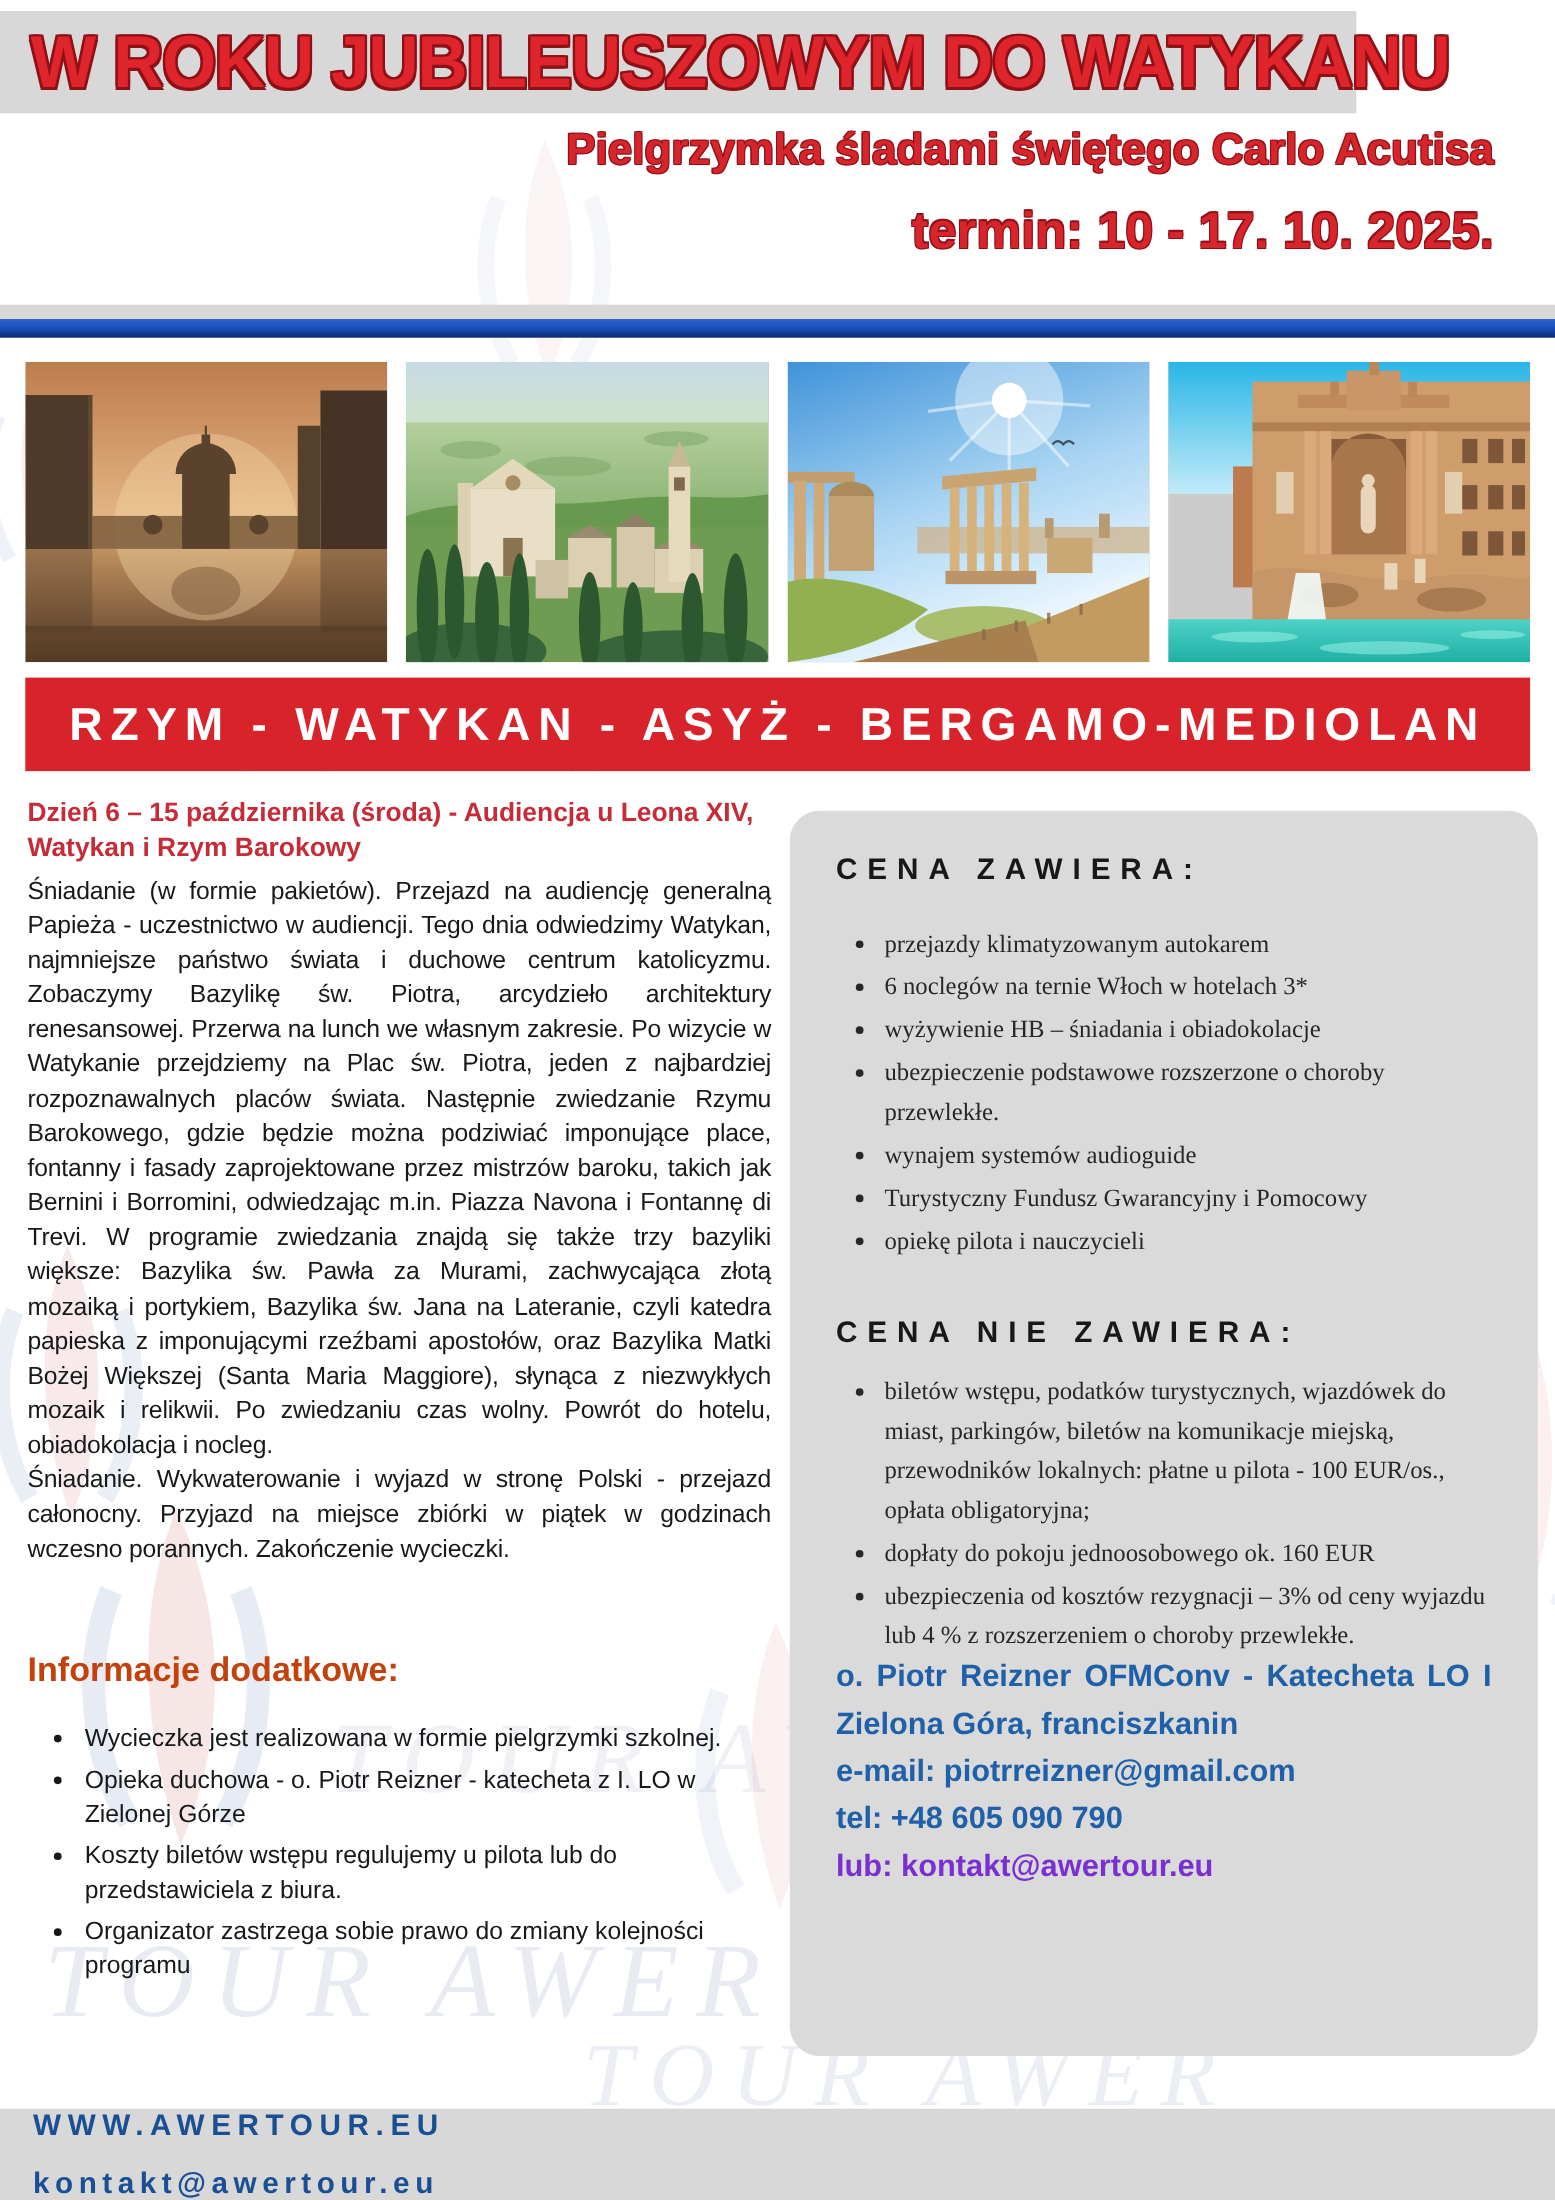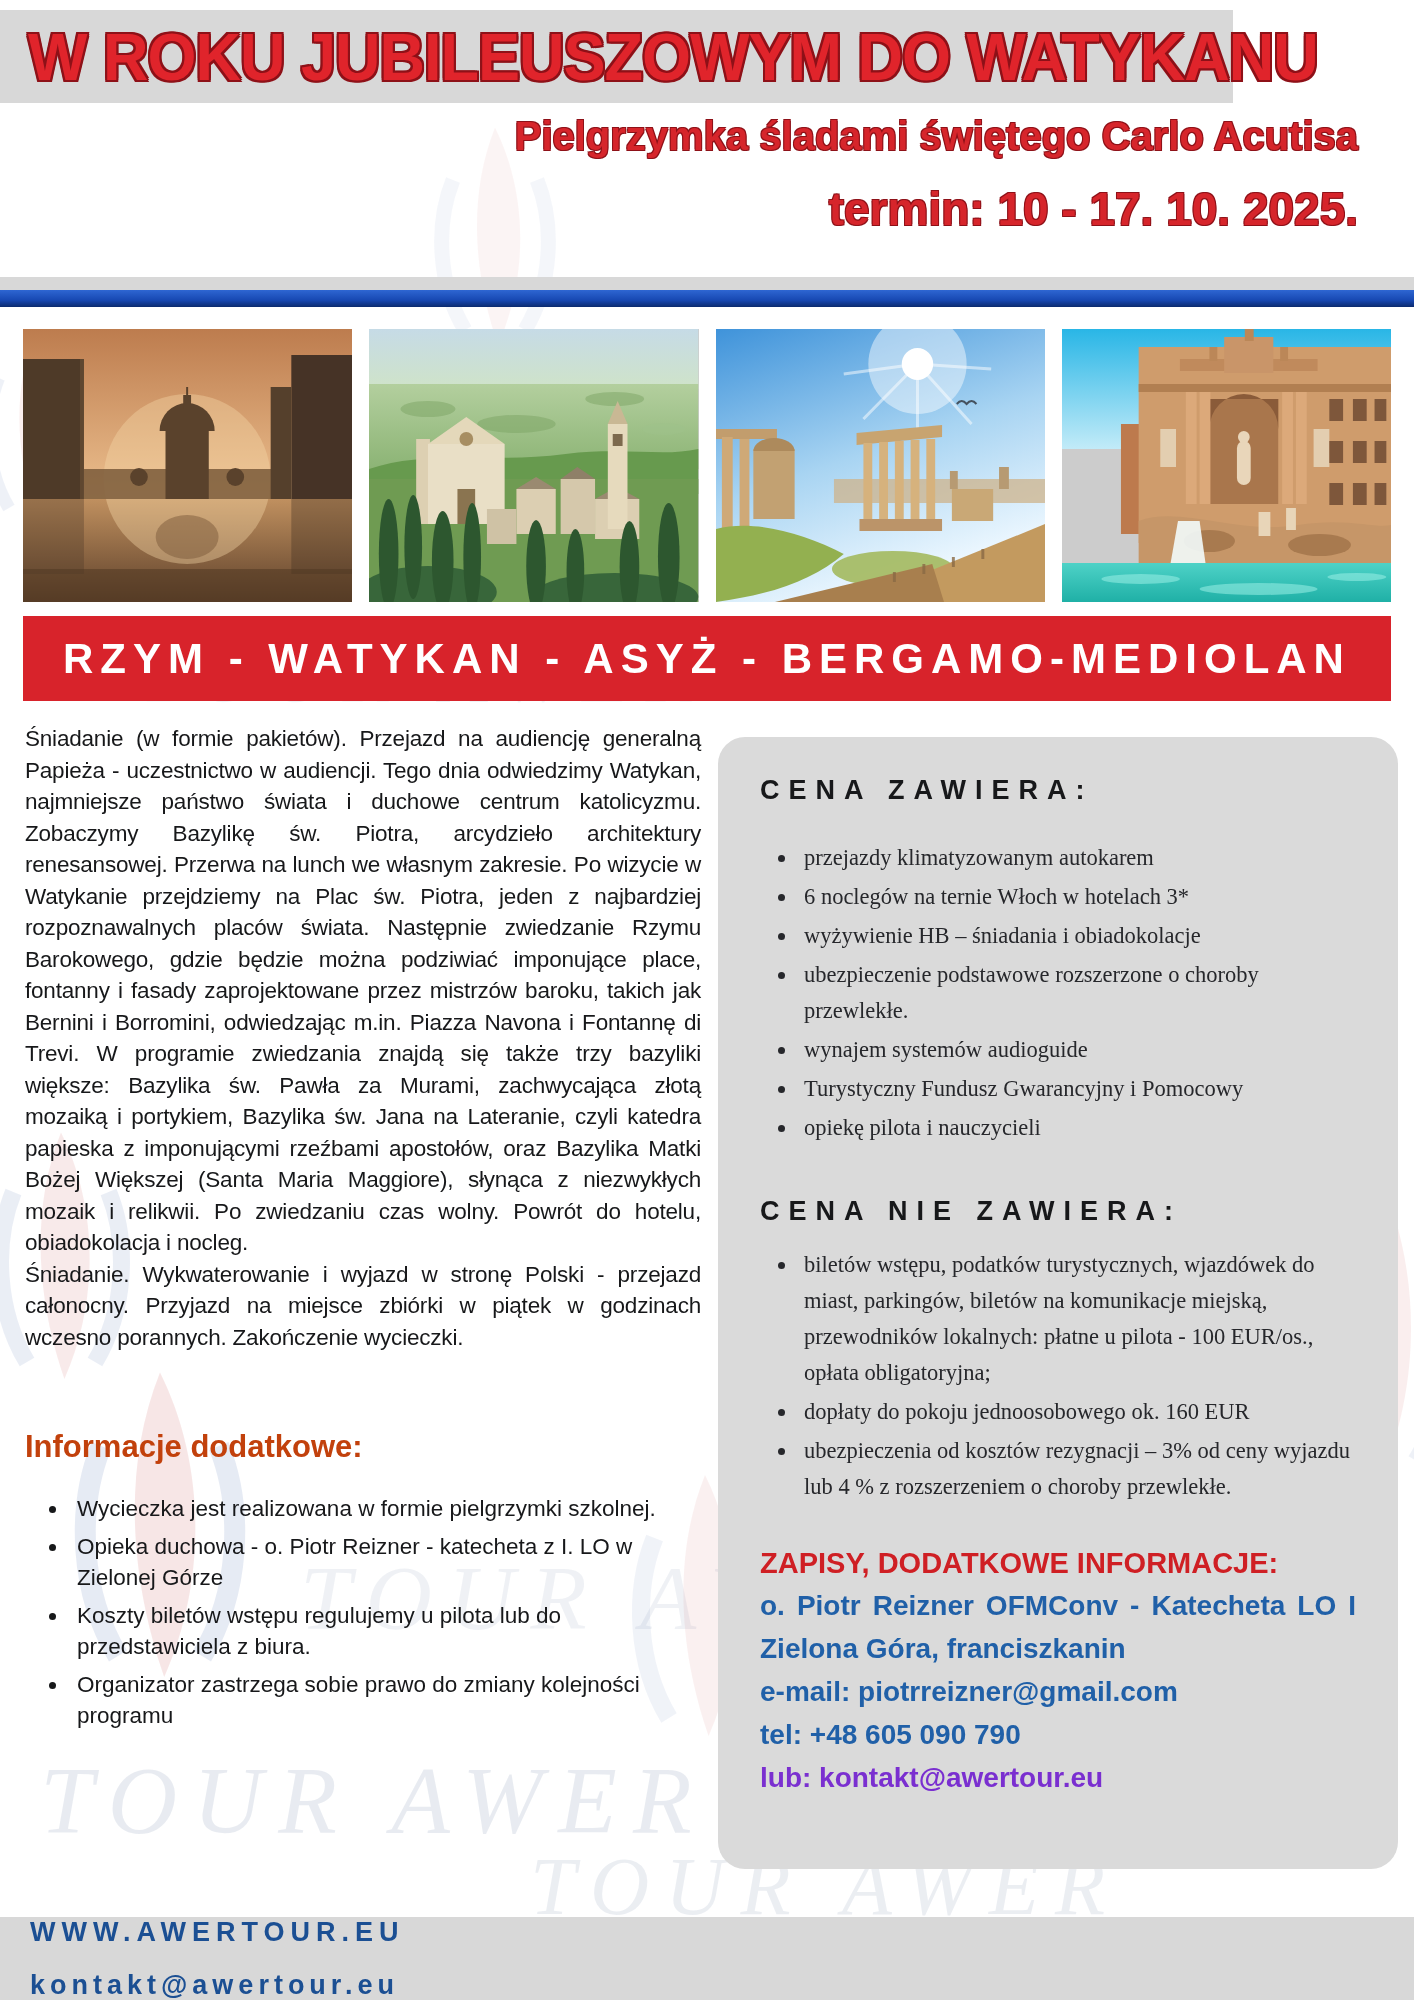--- a/index.html
+++ b/index.html
@@ -330,20 +330,21 @@
         </g>
       </svg>
     </figure>
   </div>
 
   <div class="layer route-banner">
     <span>RZYM - WATYKAN - ASYŻ - BERGAMO-MEDIOLAN</span>
   </div>
 
   <section class="layer left-col">
+    <h3 class="day-heading">Dzień 6 – 15 października (środa) - Audiencja u Leona XIV, Watykan i Rzym Barokowy</h3>
     <p class="body-text">Śniadanie (w formie pakietów). Przejazd na audiencję generalną Papieża - uczestnictwo w audiencji. Tego dnia odwiedzimy Watykan, najmniejsze państwo świata i duchowe centrum katolicyzmu. Zobaczymy Bazylikę św. Piotra, arcydzieło architektury renesansowej. Przerwa na lunch we własnym zakresie. Po wizycie w Watykanie przejdziemy na Plac św. Piotra, jeden z najbardziej rozpoznawalnych placów świata. Następnie zwiedzanie Rzymu Barokowego, gdzie będzie można podziwiać imponujące place, fontanny i fasady zaprojektowane przez mistrzów baroku, takich jak Bernini i Borromini, odwiedzając m.in. Piazza Navona i Fontannę di Trevi. W programie zwiedzania znajdą się także trzy bazyliki większe: Bazylika św. Pawła za Murami, zachwycająca złotą mozaiką i portykiem, Bazylika św. Jana na Lateranie, czyli katedra papieska z imponującymi rzeźbami apostołów, oraz Bazylika Matki Bożej Większej (Santa Maria Maggiore), słynąca z niezwykłych mozaik i relikwii. Po zwiedzaniu czas wolny. Powrót do hotelu, obiadokolacja i nocleg.</p>
     <p class="body-text">Śniadanie. Wykwaterowanie i wyjazd w stronę Polski - przejazd całonocny. Przyjazd na miejsce zbiórki w piątek w godzinach wczesno porannych. Zakończenie wycieczki.</p>
     <h2 class="info-heading">Informacje dodatkowe:</h2>
     <ul class="info-list">
       <li>Wycieczka jest realizowana w formie pielgrzymki szkolnej.</li>
       <li>Opieka duchowa - o. Piotr Reizner - katecheta z I. LO w Zielonej Górze</li>
       <li>Koszty biletów wstępu regulujemy u pilota lub do przedstawiciela z biura.</li>
       <li>Organizator zastrzega sobie prawo do zmiany kolejności programu</li>
     </ul>
   </section>
@@ -358,21 +359,20 @@
       <li>wynajem systemów audioguide</li>
       <li>Turystyczny Fundusz Gwarancyjny i Pomocowy</li>
       <li>opiekę pilota i nauczycieli</li>
     </ul>
     <h2 class="panel-heading excludes">CENA NIE ZAWIERA:</h2>
     <ul class="serif-list tight">
       <li>biletów wstępu, podatków turystycznych, wjazdówek do miast, parkingów, biletów na komunikacje miejską, przewodników lokalnych: płatne u pilota - 100 EUR/os., opłata obligatoryjna;</li>
       <li>dopłaty do pokoju jednoosobowego ok. 160 EUR</li>
       <li>ubezpieczenia od kosztów rezygnacji – 3% od ceny wyjazdu lub 4 % z rozszerzeniem o choroby przewlekłe.</li>
     </ul>
-    <h3 class="signup-heading">ZAPISY, DODATKOWE INFORMACJE:</h3>
     <div class="contact-lines">
       <p class="contact-line justify">o. Piotr Reizner OFMConv - Katecheta LO I</p>
       <p class="contact-line">Zielona Góra, franciszkanin</p>
       <p class="contact-line">e-mail: piotrreizner@gmail.com</p>
       <p class="contact-line">tel: +48 605 090 790</p>
       <p class="contact-line purple">lub: kontakt@awertour.eu</p>
     </div>
   </aside>
 
   <footer class="layer footer">

